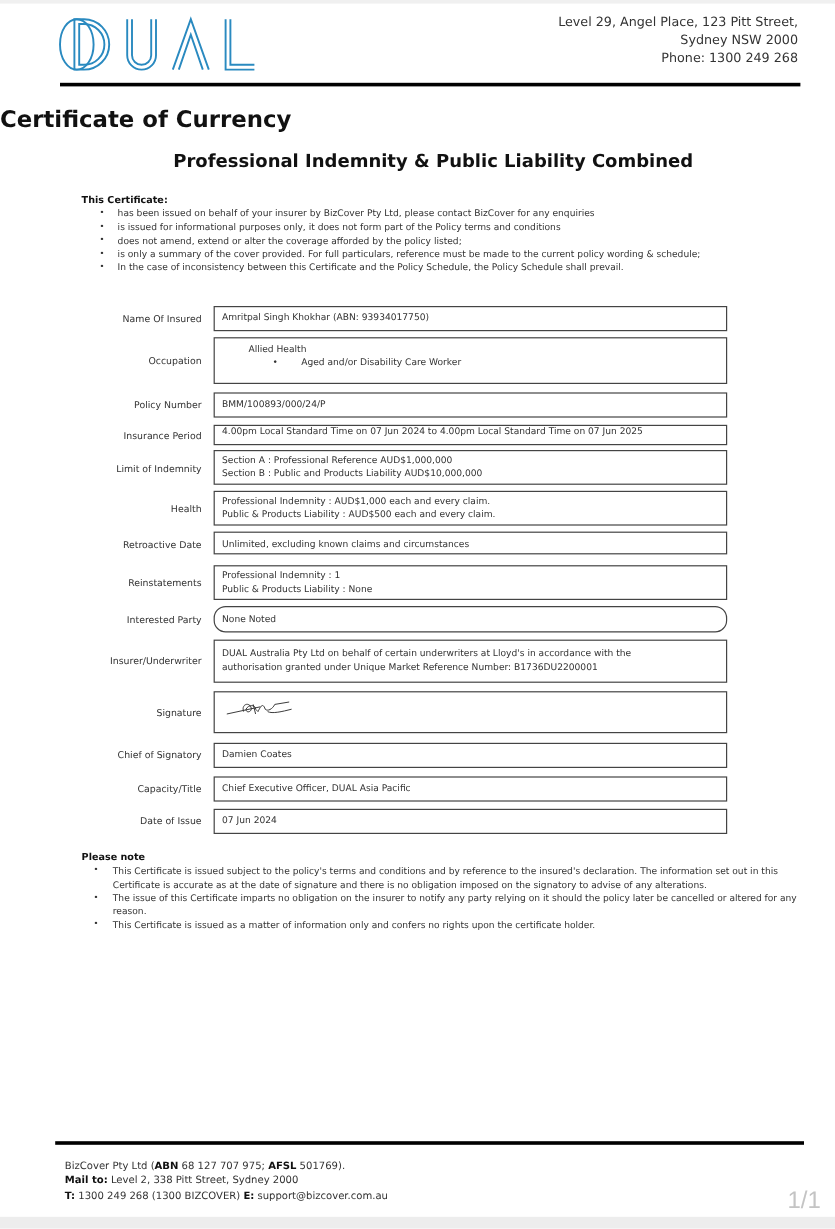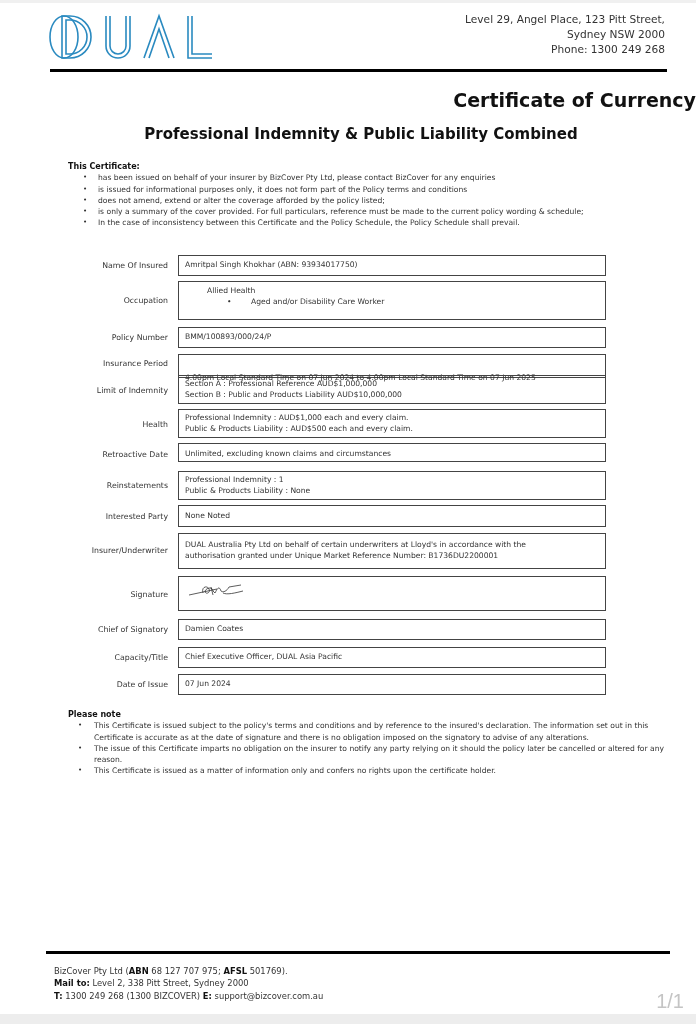--- a/index.html
+++ b/index.html
@@ -5,21 +5,21 @@
   * { box-sizing: border-box; margin: 0; padding: 0; }
   html, body { width: 696px; height: 1024px; background: #ffffff; overflow: hidden; }
   body { font-family: "DejaVu Sans", "Liberation Sans", sans-serif; color: #222; position: relative; }
 
   .topbar { position: absolute; left: 0; top: 0; width: 696px; height: 3px; background: #f0f0f0; }
 
   .logo { position: absolute; left: 48px; top: 12px; width: 165px; height: 50px; }
   .header-address { position: absolute; right: 31px; top: 12px; text-align: right; font-size: 10.6px; line-height: 15px; color: #333; }
   .header-rule { position: absolute; left: 50px; top: 69px; width: 617px; height: 3px; background: #000; }
 
-  .title { position: absolute; left: 0; width: 696px; top: 89px; text-align: right; font-size: 19px; font-weight: bold; color: #111; }
+  .title { position: absolute; left: 0; width: 696px; top: 89px; text-align: left; font-size: 19px; font-weight: bold; color: #111; }
   .subtitle { position: absolute; left: 0; width: 722px; top: 125px; text-align: center; font-size: 15px; font-weight: bold; color: #111; }
 
   .intro { position: absolute; left: 68px; top: 161px; width: 600px; font-size: 7.6px; line-height: 11.3px; color: #333; }
   .intro-heading { font-weight: bold; color: #111; font-size: 8px; }
   ul.bullets { list-style: none; }
   ul.bullets li { position: relative; padding-left: 30px; }
   ul.bullets li::before { content: "\2022"; position: absolute; left: 15px; top: 0; font-size: 7px; }
 
   .fields { position: absolute; left: 0; top: 0; width: 696px; }
   .field-label { position: absolute; width: 168px; left: 0; text-align: right; font-size: 7.8px; color: #333; }
@@ -95,21 +95,21 @@
       <span>Aged and/or Disability Care Worker</span>
     </div>
   </div>
 
   <div class="field-label" style="top:333px;">Policy Number</div>
   <div class="field-box" style="top:327px;height:21px;">
     <span>BMM/100893/000/24/P</span>
   </div>
 
   <div class="field-label" style="top:359px;">Insurance Period</div>
-  <div class="field-box" style="top:354px;height:17px;padding-top:18px;">
+  <div class="field-box" style="top:354px;height:17px;padding-top:0;">
     <span>4.00pm Local Standard Time on 07 Jun 2024 to 4.00pm Local Standard Time on 07 Jun 2025</span>
   </div>
 
   <div class="field-label" style="top:386px;">Limit of Indemnity</div>
   <div class="field-box" style="top:375px;height:29px;padding-top:3px;">
     <div>Section A : Professional Reference AUD$1,000,000</div>
     <div>Section B : Public and Products Liability AUD$10,000,000</div>
   </div>
 
   <div class="field-label" style="top:420px;">Health</div>
@@ -123,21 +123,21 @@
     <span>Unlimited, excluding known claims and circumstances</span>
   </div>
 
   <div class="field-label" style="top:481px;">Reinstatements</div>
   <div class="field-box" style="top:471px;height:29px;padding-top:3px;">
     <div>Professional Indemnity : 1</div>
     <div>Public &amp; Products Liability : None</div>
   </div>
 
   <div class="field-label" style="top:512px;">Interested Party</div>
-  <div class="field-box" style="top:505px;height:22px;padding-top:5px;">
+  <div class="field-box" style="top:505px;height:22px;padding-top:5px;border-radius:10px;">
     <span>None Noted</span>
   </div>
 
   <div class="field-label" style="top:546px;">Insurer/Underwriter</div>
   <div class="field-box" style="top:533px;height:36px;padding-top:6px;">
     <div>DUAL Australia Pty Ltd on behalf of certain underwriters at Lloyd's in accordance with the</div>
     <div>authorisation granted under Unique Market Reference Number: B1736DU2200001</div>
   </div>
 
   <div class="field-label" style="top:590px;">Signature</div>

